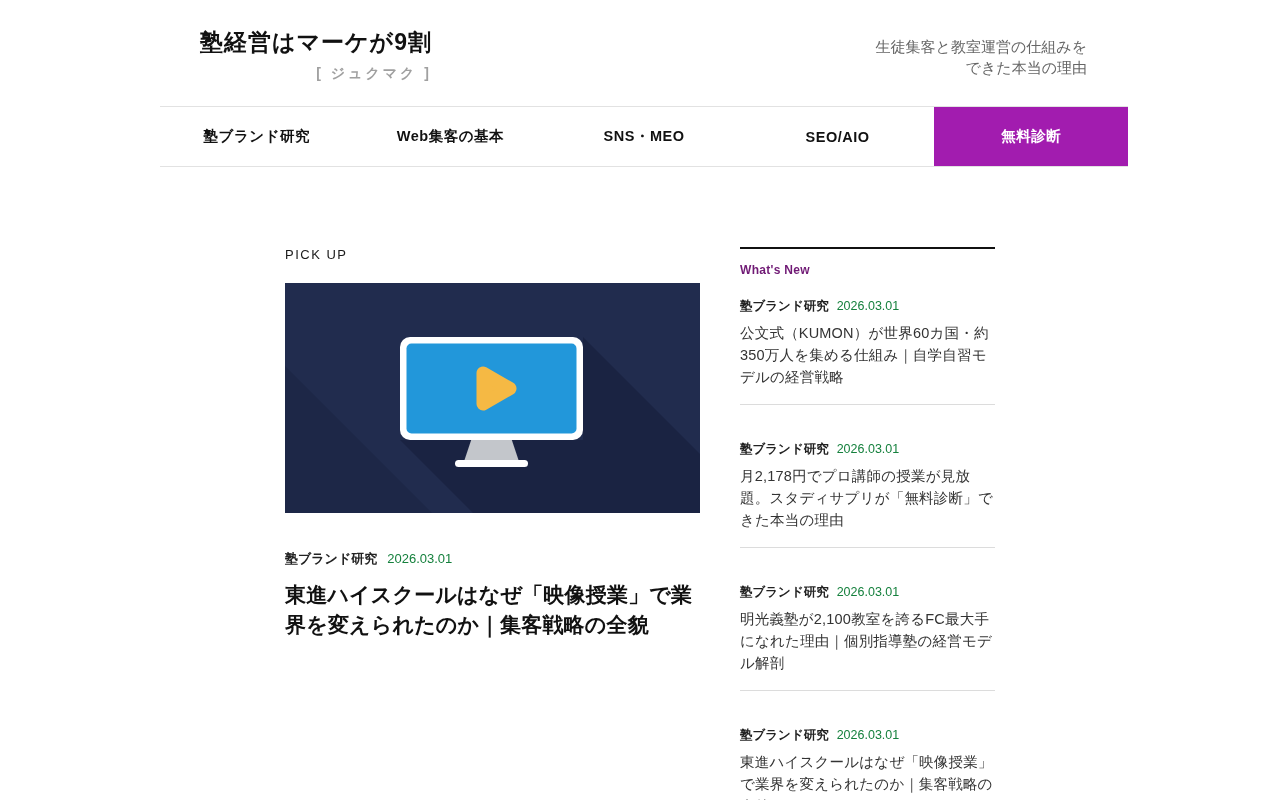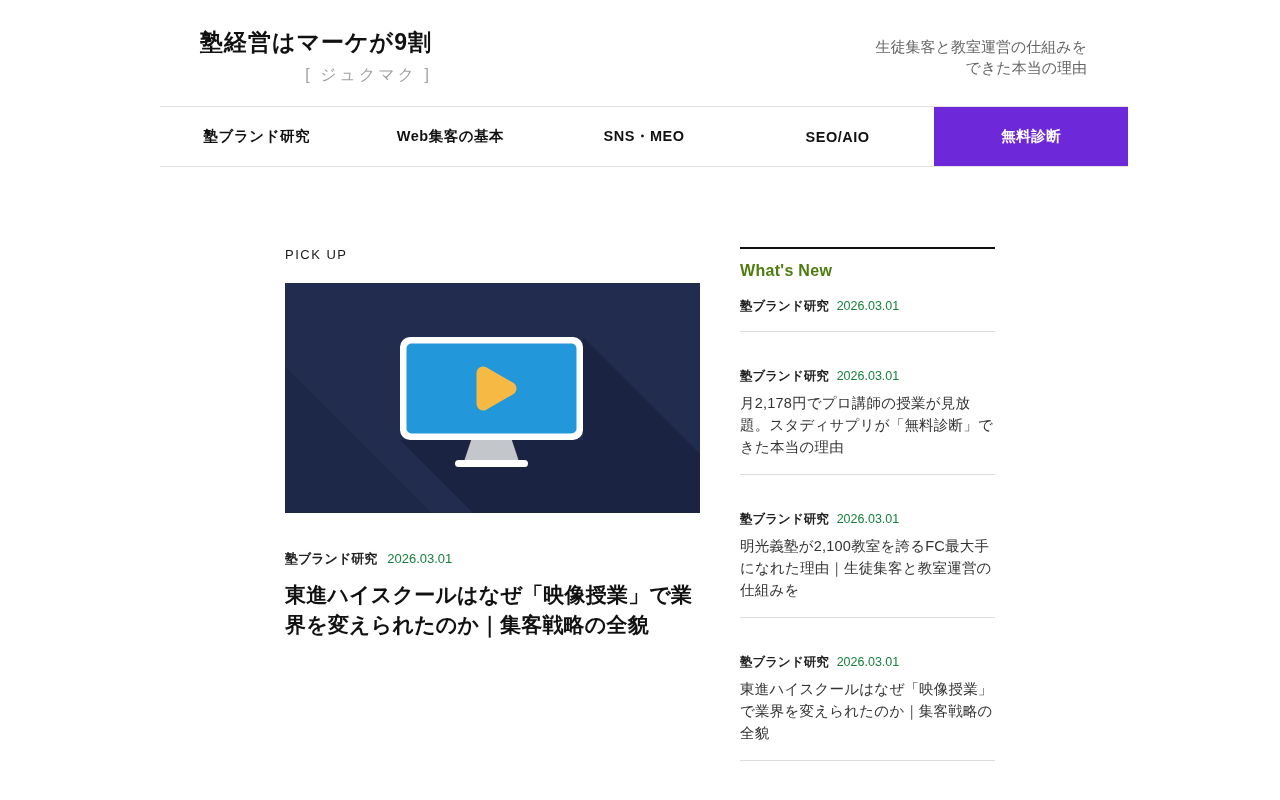--- a/index.html
+++ b/index.html
@@ -16,38 +16,38 @@
   header { position: relative; height: 106px; }
   .brand {
     position: absolute; left: 40px; top: 28px;
     display: inline-block; text-align: right; cursor: pointer;
   }
   .site-title {
     font-size: 23px; font-weight: 700; letter-spacing: 1px; color: #111111;
     line-height: 28px;
   }
   .site-subtitle {
-    margin-top: 9px; font-size: 16px; color: #a0a0a0; letter-spacing: 3px;
+    margin-top: 9px; font-size: 14px; color: #a0a0a0; letter-spacing: 3px; font-weight: bold;
   }
   .tagline {
     position: absolute; right: 41px; top: 36px;
     text-align: right; font-size: 15px; color: #666666; line-height: 21px;
   }
 
   
   nav {
     display: flex; height: 61px;
     border-top: 1px solid #e2e2e2; border-bottom: 1px solid #e2e2e2;
   }
   .nav-item {
     flex: 1; display: flex; align-items: center; justify-content: center;
     font-size: 14.5px; font-weight: 600; color: #111111;
     text-decoration: none; cursor: pointer; letter-spacing: 0.5px;
   }
-  .nav-item.highlight { background: #6d28d9; color: #ffffff; }
+  .nav-item.highlight { background: #a21caf; color: #ffffff; }
 
   
   .content {
     display: flex; gap: 40px;
     padding-top: 80px; margin-left: 125px; width: 710px;
   }
   .main-col { width: 415px; }
   .sidebar  { width: 255px; }
 
   
@@ -63,21 +63,21 @@
   .meta .cat  { font-size: 13px; font-weight: 700; color: #222222; cursor: pointer; }
   .meta .date { font-size: 13px; color: #15803d; }
   .featured-title {
     margin-top: 12px; font-size: 21px; font-weight: 700;
     line-height: 30px; color: #111111; cursor: pointer; letter-spacing: 0.2px;
   }
 
   
   .sidebar { border-top: 2px solid #111111; }
   .whats-new-heading {
-    padding-top: 12px; font-size: 16px; font-weight: 700; color: #4d7c0f;
+    padding-top: 12px; font-size: 12px; font-weight: 700; color: #701a75;
     letter-spacing: 0.3px; margin-bottom: 18px; line-height: 19px;
   }
   .side-item { padding: 36px 0 16px; border-bottom: 1px solid #dcdcdc; cursor: pointer; }
   .side-item:first-of-type { padding-top: 0; }
   .side-item .meta { margin-top: 0; gap: 8px; }
   .side-item .meta .cat  { font-size: 12.5px; }
   .side-item .meta .date { font-size: 12.5px; }
   .side-title {
     margin-top: 7px; font-size: 14.5px; line-height: 22px; color: #333333;
     letter-spacing: 0.2px;
@@ -133,36 +133,37 @@
     </main>
 
     <aside class="sidebar">
       <h3 class="whats-new-heading">What's New</h3>
 
       <article class="side-item">
         <div class="meta">
           <span class="cat">塾ブランド研究</span>
           <span class="date">2026.03.01</span>
         </div>
+        <div class="side-title">公文式（KUMON）が世界60カ国・約350万人を集める仕組み｜自学自習モデルの経営戦略</div>
       </article>
 
       <article class="side-item">
         <div class="meta">
           <span class="cat">塾ブランド研究</span>
           <span class="date">2026.03.01</span>
         </div>
         <div class="side-title">月2,178円でプロ講師の授業が見放題。スタディサプリが「無料診断」できた本当の理由</div>
       </article>
 
       <article class="side-item">
         <div class="meta">
           <span class="cat">塾ブランド研究</span>
           <span class="date">2026.03.01</span>
         </div>
-        <div class="side-title">明光義塾が2,100教室を誇るFC最大手になれた理由｜生徒集客と教室運営の仕組みを</div>
+        <div class="side-title">明光義塾が2,100教室を誇るFC最大手になれた理由｜個別指導塾の経営モデル解剖</div>
       </article>
 
       <article class="side-item">
         <div class="meta">
           <span class="cat">塾ブランド研究</span>
           <span class="date">2026.03.01</span>
         </div>
         <div class="side-title">東進ハイスクールはなぜ「映像授業」で業界を変えられたのか｜集客戦略の全貌</div>
       </article>
     </aside>

